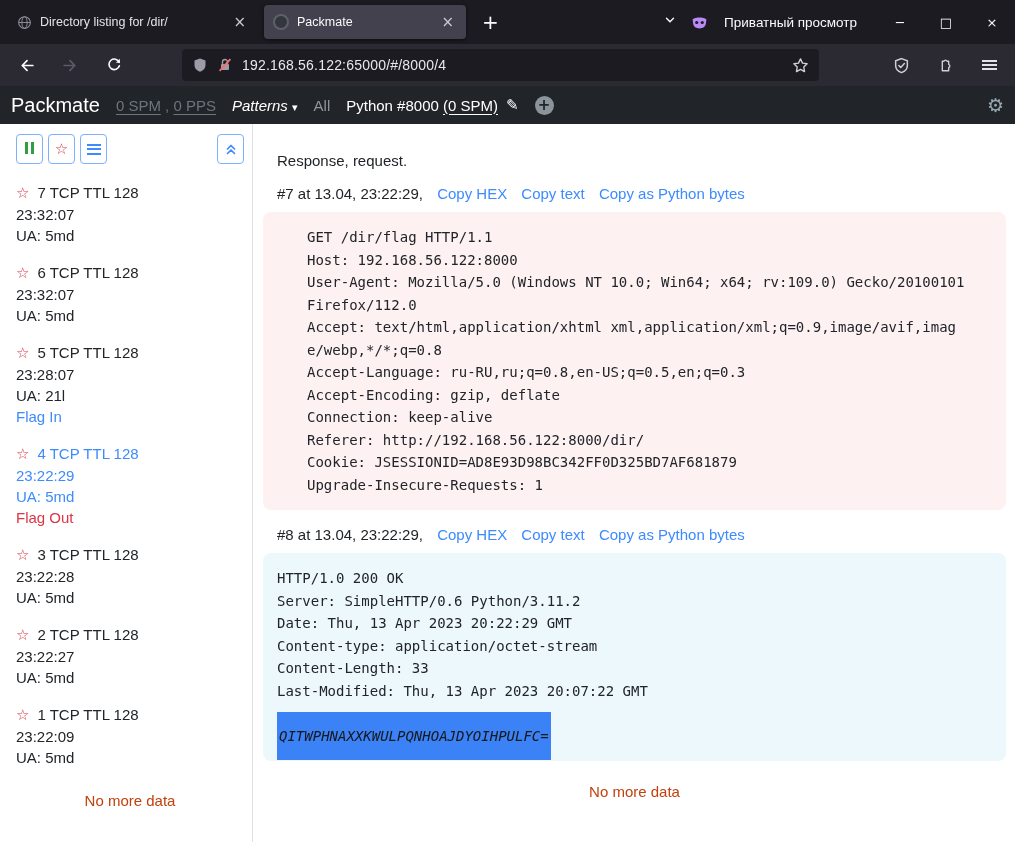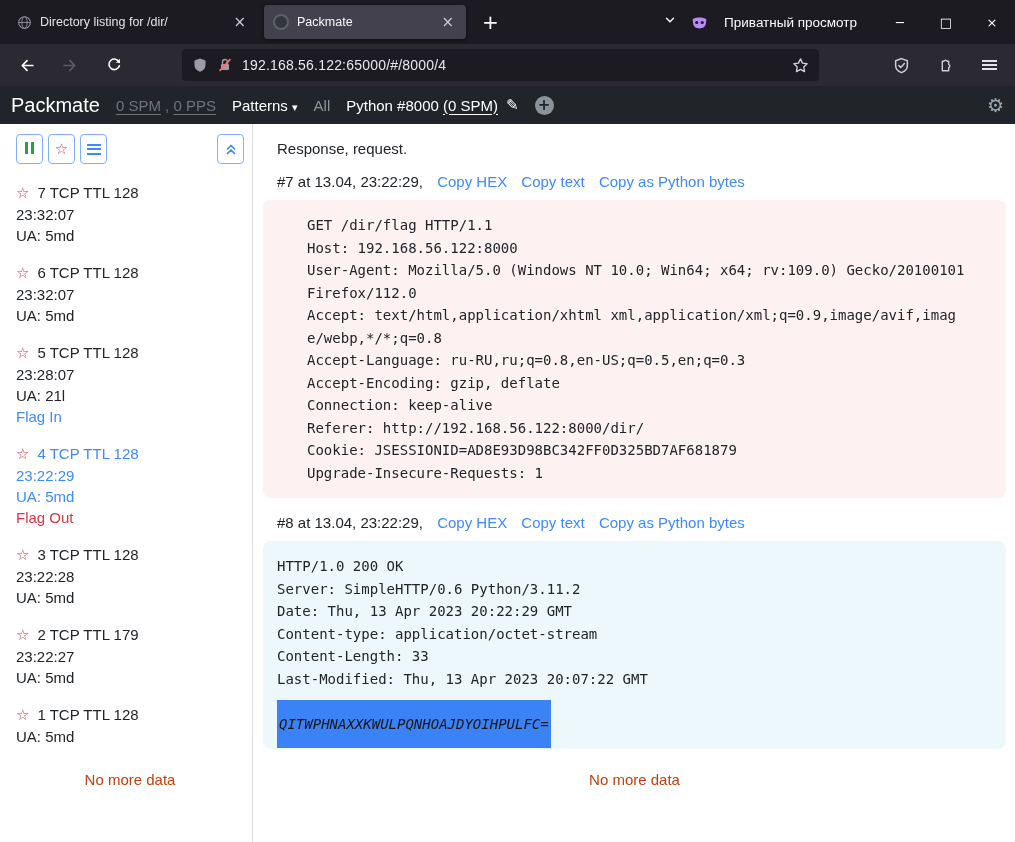--- a/index.html
+++ b/index.html
@@ -35,21 +35,21 @@
             align-items:center; padding:0 10px; gap:9px; margin:0 54px 0 40px; cursor:text; }
   .url-text { flex:1; font-size:14px; color:#e7e7ec; letter-spacing:.2px; white-space:nowrap; }
   .hamb i { display:block; width:15px; height:1.8px; background:#e3e3e8; margin:2.6px 0; }
 
   
   .pmheader { height:38px; background:#212529; display:flex; align-items:center;
               gap:16px; padding:0 11px; color:#fff; flex:0 0 auto; }
   .brand { font-size:20px; cursor:pointer; }
   .stats { color:#6c757d; font-size:15px; }
   .stats u, .svc u { text-underline-offset:3px; }
-  .patterns { font-size:15px; cursor:pointer; }
+  .patterns { font-size:15px; cursor:pointer;font-style:italic; }
   .caret { font-size:11px; }
   .svc { font-size:15px; cursor:pointer; }
   .svc.all { color:#8d959d; }
   .svc.active { color:#fff; }
   .pencil { font-size:15px; margin-left:-8px; cursor:pointer; }
   .plus-circle { width:19px; height:19px; border-radius:50%; background:#8b939b; color:#212529;
                  display:flex; align-items:center; justify-content:center; font-size:15px;
                  font-weight:bold; cursor:pointer; }
   .gear { margin-left:auto; font-size:19px; color:#97aab2; cursor:pointer; }
 
@@ -67,21 +67,21 @@
 
   .streams { margin-top:18px; }
   .stream { margin-bottom:16px; font-size:15px; line-height:21px; color:#212529; cursor:pointer; }
   .sstar { color:#dc3545; margin-right:8px; font-size:15px; }
   .stream.selected .s-title span:last-child,
   .stream.selected .s-line { color:#3d8bfd; }
   .s-flag.in { color:#3d8bfd; cursor:pointer; }
   .s-flag.out { color:#dc3545; cursor:pointer; }
   .no-more { color:#c2410c; text-align:center; font-size:15px; margin-top:8px; }
 
-  .main { flex:1; padding:14px 9px 0 10px; overflow:hidden; }
+  .main { flex:1; padding:14px 9px 0 10px; overflow:hidden;margin-top:12px; }
   .subtitle { margin:2px 0 0 14px; font-size:15px; }
   .p-head { margin:16px 0 0 14px; font-size:15px; }
   .p-label { color:#212529; }
   .p-link { color:#3d8bfd; margin-left:10px; cursor:pointer; text-decoration:none; }
   .p-body { margin-top:10px; padding:14px; border-radius:8px; }
   .p-body.req { background:#fdf1f2;padding-left:44px; }
   .p-body.resp { background:#edf8fc; }
   .p-body pre { font-family:"DejaVu Sans Mono",monospace; font-size:14px; line-height:22.5px;
                 white-space:pre-wrap; word-break:break-all; max-width:658px; color:#212529; }
   .hl { background:#3b82f6; color:#16181a; padding:16px 2px;font-style:italic; }
@@ -254,27 +254,28 @@
           <div class="s-flag out">Flag Out</div>
         </div>
 
         <div class="stream">
           <div class="s-title"><span class="sstar uicon">☆</span><span>3 TCP TTL 128</span></div>
           <div class="s-line">23:22:28</div>
           <div class="s-line">UA: 5md</div>
         </div>
 
         <div class="stream">
-          <div class="s-title"><span class="sstar uicon">☆</span><span>2 TCP TTL 179</span></div>
+          <div class="s-title"><span class="sstar uicon">☆</span><span>2 TCP TTL 128</span></div>
           <div class="s-line">23:22:27</div>
           <div class="s-line">UA: 5md</div>
         </div>
 
         <div class="stream">
           <div class="s-title"><span class="sstar uicon">☆</span><span>1 TCP TTL 128</span></div>
+          <div class="s-line">23:22:09</div>
           <div class="s-line">UA: 5md</div>
         </div>
 
       </div>
 
       <div class="no-more">No more data</div>
     </aside>
 
     <main class="main">
       <div class="subtitle">Response, request.</div>

